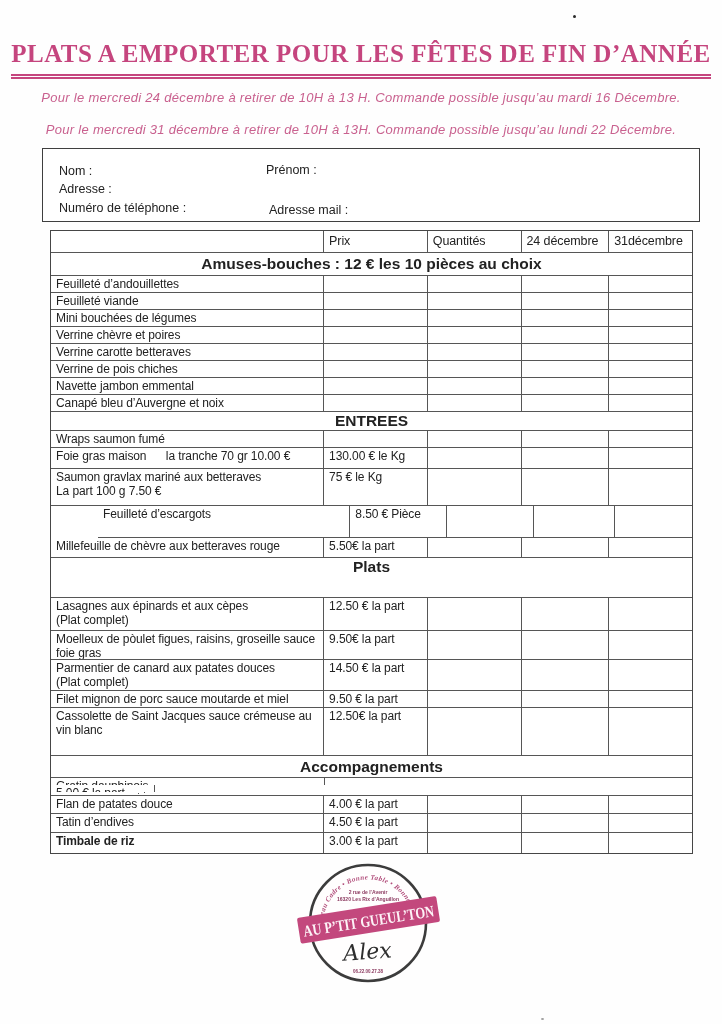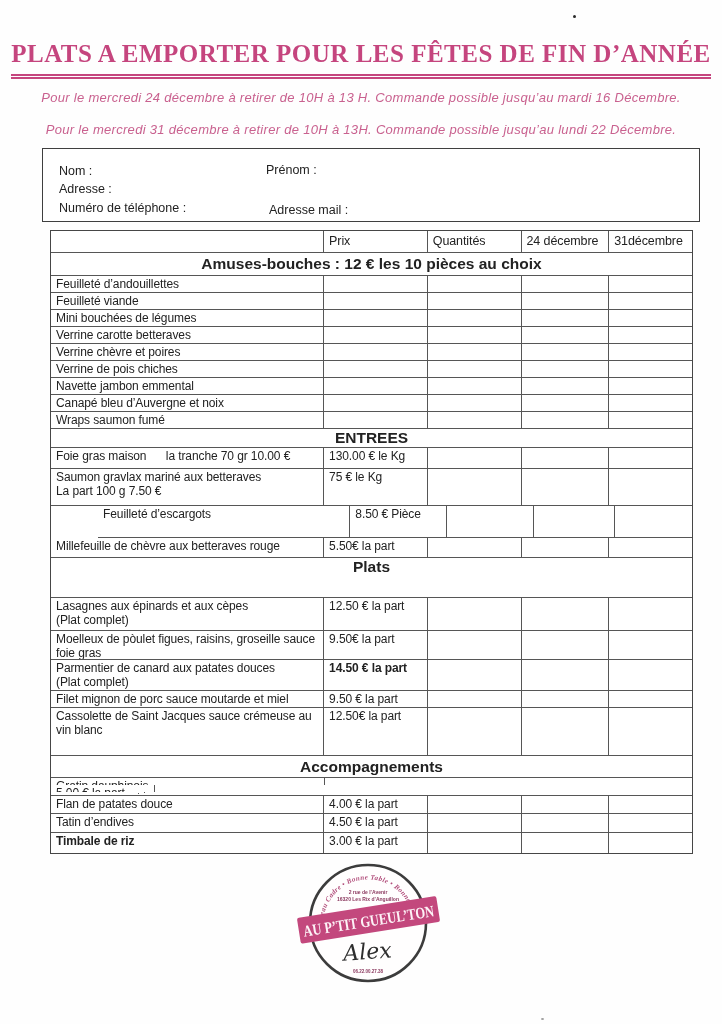--- a/index.html
+++ b/index.html
@@ -87,63 +87,63 @@
         <div class="td" style="width: 83px;"></div>
       </div>
       <div class="tr" style="height: 17px;">
         <div class="td" style="width: 274px;">Mini bouchées de légumes</div>
         <div class="td" style="width: 104px;"></div>
         <div class="td" style="width: 94px;"></div>
         <div class="td" style="width: 88px;"></div>
         <div class="td" style="width: 83px;"></div>
       </div>
       <div class="tr" style="height: 17px;">
+        <div class="td" style="width: 274px;">Verrine chèvre et poires</div>
+        <div class="td" style="width: 104px;"></div>
+        <div class="td" style="width: 94px;"></div>
+        <div class="td" style="width: 88px;"></div>
+        <div class="td" style="width: 83px;"></div>
+      </div>
+      <div class="tr" style="height: 17px;">
         <div class="td" style="width: 274px;">Verrine carotte betteraves</div>
         <div class="td" style="width: 104px;"></div>
         <div class="td" style="width: 94px;"></div>
         <div class="td" style="width: 88px;"></div>
         <div class="td" style="width: 83px;"></div>
       </div>
       <div class="tr" style="height: 17px;">
-        <div class="td" style="width: 274px;">Verrine chèvre et poires</div>
-        <div class="td" style="width: 104px;"></div>
-        <div class="td" style="width: 94px;"></div>
-        <div class="td" style="width: 88px;"></div>
-        <div class="td" style="width: 83px;"></div>
-      </div>
-      <div class="tr" style="height: 17px;">
         <div class="td" style="width: 274px;">Verrine de pois chiches</div>
         <div class="td" style="width: 104px;"></div>
         <div class="td" style="width: 94px;"></div>
         <div class="td" style="width: 88px;"></div>
         <div class="td" style="width: 83px;"></div>
       </div>
       <div class="tr" style="height: 17px;">
         <div class="td" style="width: 274px;">Navette jambon emmental</div>
         <div class="td" style="width: 104px;"></div>
         <div class="td" style="width: 94px;"></div>
         <div class="td" style="width: 88px;"></div>
         <div class="td" style="width: 83px;"></div>
       </div>
       <div class="tr" style="height: 17px;">
         <div class="td" style="width: 274px;">Canapé bleu d’Auvergne et noix</div>
-        <div class="td" style="width: 104px;"></div>
-        <div class="td" style="width: 94px;"></div>
-        <div class="td" style="width: 88px;"></div>
-        <div class="td" style="width: 83px;"></div>
-      </div>
-      <div class="tr" style="height: 17px;">
-        <div class="td" style="width: 274px;">Wraps saumon fumé</div>
         <div class="td" style="width: 104px;"></div>
         <div class="td" style="width: 94px;"></div>
         <div class="td" style="width: 88px;"></div>
         <div class="td" style="width: 83px;"></div>
       </div>
       <div class="tr" style="height: 19px;">
         <div class="td section-td">ENTREES</div>
+      </div>
+      <div class="tr" style="height: 17px;">
+        <div class="td" style="width: 274px;">Wraps saumon fumé</div>
+        <div class="td" style="width: 104px;"></div>
+        <div class="td" style="width: 94px;"></div>
+        <div class="td" style="width: 88px;"></div>
+        <div class="td" style="width: 83px;"></div>
       </div>
       <div class="tr" style="height: 21px;">
         <div class="td" style="width: 274px;">Foie gras maison      la tranche 70 gr 10.00 €</div>
         <div class="td" style="width: 104px;">130.00 € le Kg</div>
         <div class="td" style="width: 94px;"></div>
         <div class="td" style="width: 88px;"></div>
         <div class="td" style="width: 83px;"></div>
       </div>
       <div class="tr" style="height: 37px;">
         <div class="td" style="width: 274px;">Saumon gravlax mariné aux betteraves
@@ -181,21 +181,21 @@
       <div class="tr" style="height: 29px; justify-content: center;">
         <div class="td" style="width: 274px;">Moelleux de pòulet figues, raisins, groseille sauce foie gras</div>
         <div class="td" style="width: 104px;">9.50€ la part</div>
         <div class="td" style="width: 94px;"></div>
         <div class="td" style="width: 88px;"></div>
         <div class="td" style="width: 83px;"></div>
       </div>
       <div class="tr" style="height: 31px;">
         <div class="td" style="width: 274px;">Parmentier de canard aux patates douces
 (Plat complet)</div>
-        <div class="td" style="width: 104px; font-weight: bold;">14.50 € la part</div>
+        <div class="td" style="width: 104px;">14.50 € la part</div>
         <div class="td" style="width: 94px;"></div>
         <div class="td" style="width: 88px;"></div>
         <div class="td" style="width: 83px;"></div>
       </div>
       <div class="tr" style="height: 17px;">
         <div class="td" style="width: 274px;">Filet mignon de porc sauce moutarde et miel</div>
         <div class="td" style="width: 104px;">9.50 € la part</div>
         <div class="td" style="width: 94px;"></div>
         <div class="td" style="width: 88px;"></div>
         <div class="td" style="width: 83px;"></div>

